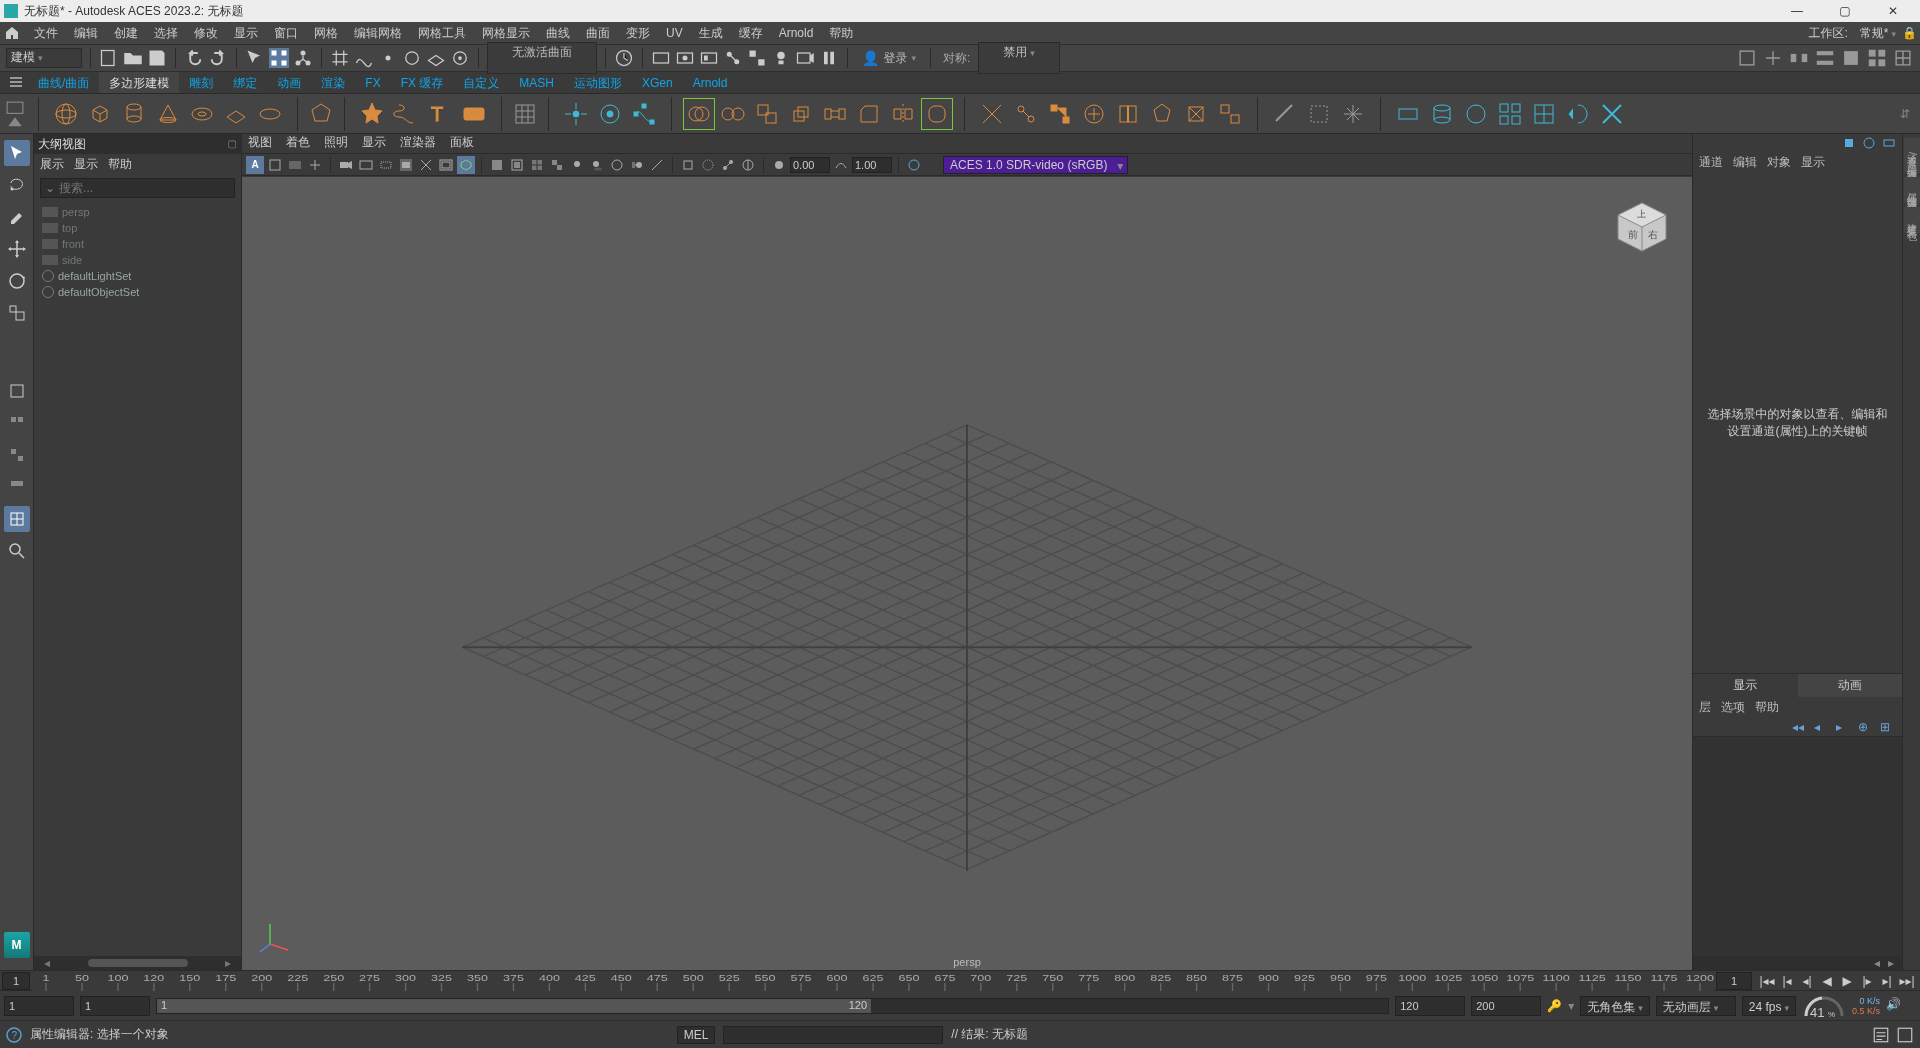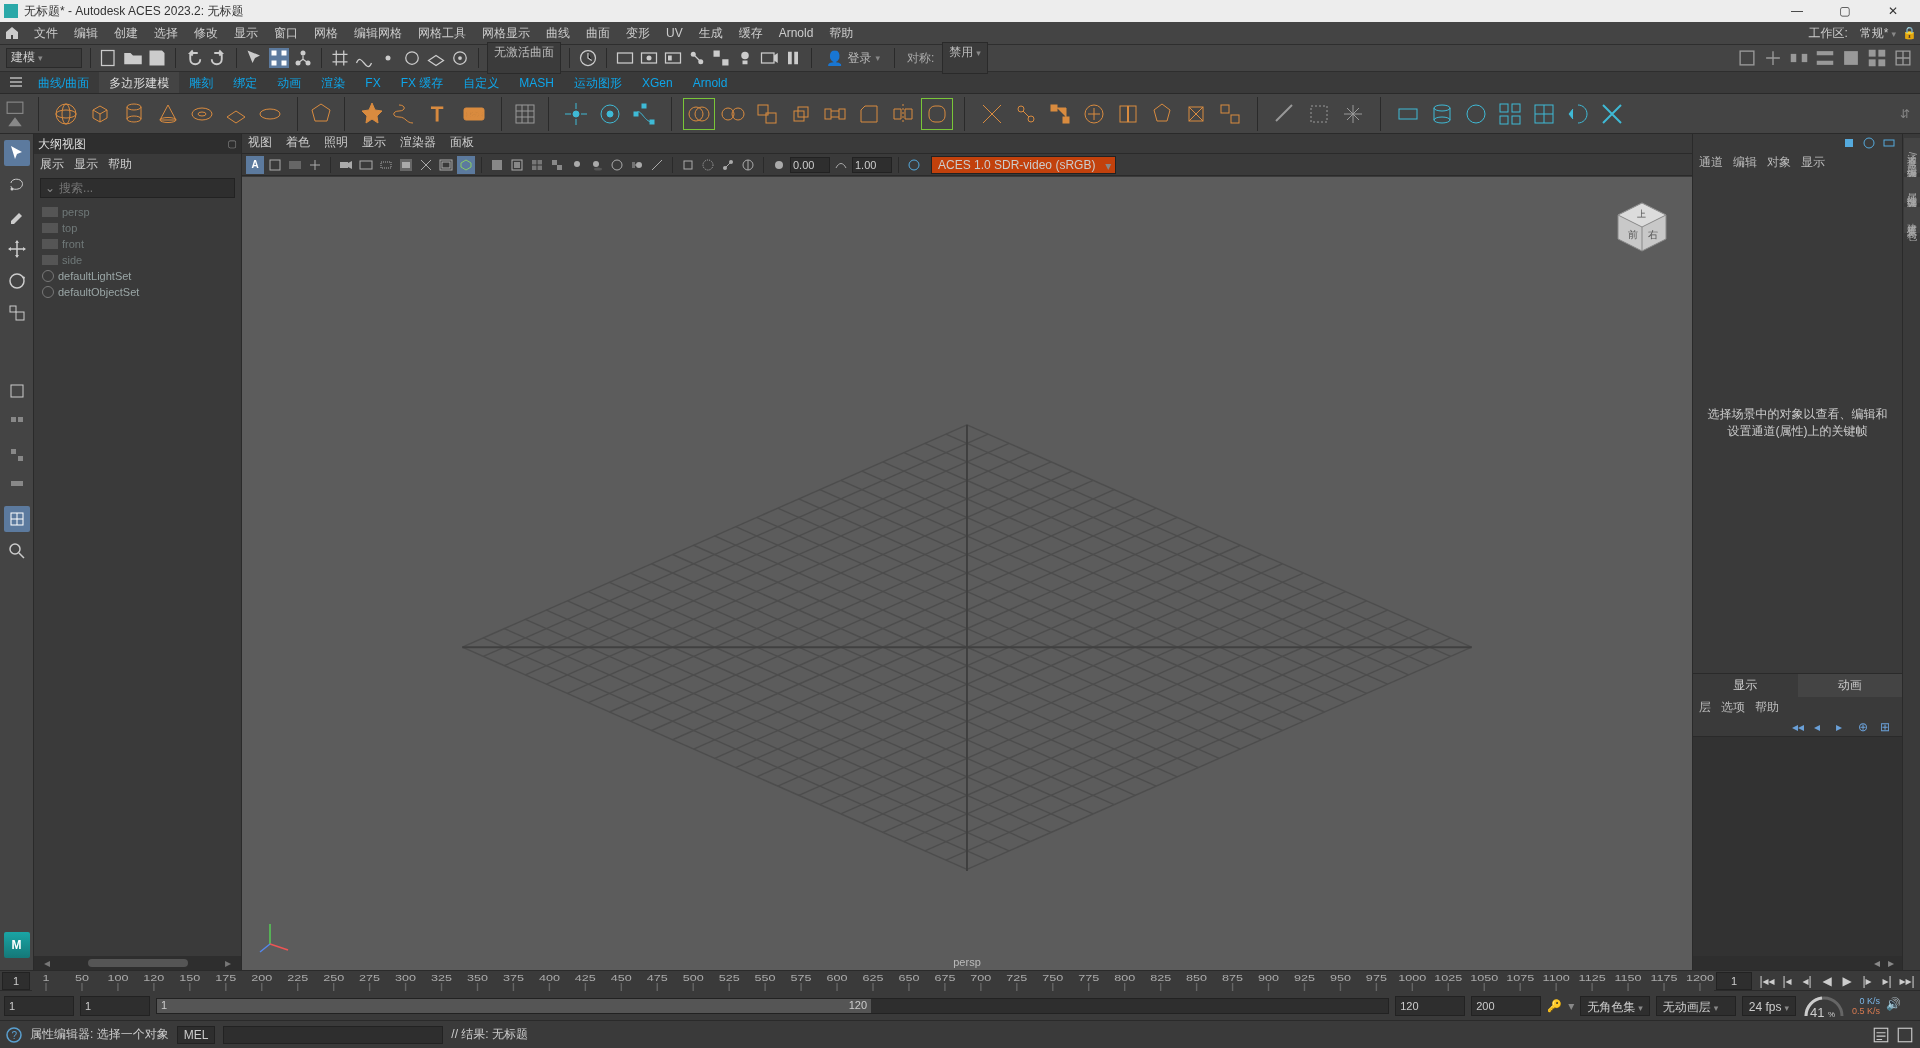--- a/index.html
+++ b/index.html
@@ -19,21 +19,21 @@
 .menubar .spacer { flex: 1; }
 .menubar .workspace { padding: 0 6px; }
 .menubar .lock-icon { width: 14px; text-align: center; }
 
 
 .statusline { height: 28px; background: #444444; border-top: 1px solid #2e2e2e; border-bottom:1px solid #2e2e2e; display: flex; align-items: center; padding: 0 6px; gap: 4px; }
 .statusline select, .combo { background:#3b3b3b; color:#ccc; border:1px solid #2a2a2a; height:20px; font-size:12px; padding:0 4px;}
 .statusline .sep { width:1px; height:20px; background:#2a2a2a; margin:0 4px;}
 .statusline .sicon { width:20px; height:20px; display:inline-flex; align-items:center; justify-content:center; color:#ccc; }
 .statusline .txt { padding:0 4px; color:#aaa; }
-.statusline .pill { background:#3b3b3b; border:1px solid #2a2a2a; padding:0 6px; height:32px; line-height:18px;}
+.statusline .pill { background:#3b3b3b; border:1px solid #2a2a2a; padding:0 24px; height:32px; line-height:18px;}
 .statusline .right-icons { margin-left:auto; display:flex; gap:4px;}
 .statusline .right-icons .sicon { width:22px; }
 .statusline .login { display:flex; align-items:center; gap:4px; padding:0 6px;}
 .statusline .login .person { font-size:14px;}
 
 
 .shelftabs { height: 22px; background:#3a3a3a; display:flex; align-items:stretch; padding-left: 28px; border-bottom:1px solid #2a2a2a;}
 .shelftabs .tab { padding:0 10px; line-height:22px; color:#0ea5e9; cursor:default; }
 .shelftabs .tab.active { background:#444; color:#ddd; }
 
@@ -82,21 +82,21 @@
 
 .viewarea { flex:1; display:flex; flex-direction:column; background:#444; position:relative;}
 .view-menus { height:20px; display:flex; align-items:flex-start; padding:0 6px; gap:14px; background:#3a3a3a; border-bottom:1px solid #2a2a2a;}
 .view-menus .vm { color:#ccc; cursor:default; }
 .view-toolbar { height:22px; display:flex; align-items:center; padding:0 4px; gap:2px; background:#3a3a3a; border-bottom:1px solid #2a2a2a;}
 .view-toolbar .vicon { width:18px; height:18px; display:flex; align-items:center; justify-content:center; }
 .view-toolbar .vicon.on { background:#5c7a9e;}
 .view-toolbar .vicon svg { width:14px; height:14px; fill:#aaa;}
 .view-toolbar .vsep { width:1px; height:16px; background:#2a2a2a; margin:0 4px;}
 .view-toolbar .numbox { background:#2e2e2e; border:1px solid #222; color:#ccc; width:40px; height:16px; font-size:11px; padding:0 2px; line-height:14px;}
-.view-toolbar .colorspace { margin-left:6px; background:#c2410c; border:1px solid #222; height:18px; padding:0 20px 0 6px; line-height:16px; color:#ccc; position:relative; min-width:180px;}
+.view-toolbar .colorspace { margin-left:18px; background:#4c1d95; border:1px solid #222; height:18px; padding:0 20px 0 6px; line-height:16px; color:#ccc; position:relative; min-width:180px;}
 .view-toolbar .colorspace::after { content:'▾'; position:absolute; right:4px; top:1px; color:#888;}
 .viewport { flex:1; position:relative; background:#5c5c5c; border-top:1px solid #3a3a3a; overflow:hidden;}
 .viewport svg.grid { position:absolute; inset:0; width:100%; height:100%;}
 .viewport .axis { position:absolute; left:16px; bottom:14px;}
 .viewport .camlabel { position:absolute; bottom:2px; left:50%; transform:translateX(-50%); color:#bbb; font-size:11px;}
 .viewport .viewcube { position:absolute; right:20px; top:20px; width:60px; height:60px; }
 
 
 .rightpanel { width:210px; background:#3a3a3a; border-left:1px solid #2a2a2a; display:flex; flex-direction:column;}
 .rt-top-icons { height:18px; display:flex; justify-content:flex-end; gap:6px; padding:2px 6px;}
@@ -132,21 +132,21 @@
 .rangerow .opt { height:20px; background:#2e2e2e; padding:0 6px; line-height:20px; color:#ccc; border:1px solid #222;}
 .rangerow .gauge { width:44px; height:28px; position:relative;}
 .rangerow .audio-icon { width:18px; height:18px;}
 .rangerow .rates { font-size:9px; line-height:10px; color:#7ab6e8; text-align:right;}
 .rangerow .rates .r2 { color:#d97a50;}
 
 
 .bottom { height:28px; background:#3a3a3a; border-top:1px solid #2a2a2a; display:flex; align-items:center; padding:0 6px; gap:8px;}
 .bottom .info-icon { width:16px; height:16px; color:#5aa0d0;}
 .bottom .status-text { color:#ccc; }
-.bottom .mel { background:#2e2e2e; border:1px solid #222; padding:0 6px; height:18px; line-height:16px; color:#ccc;}
+.bottom .mel { margin-left: 500px; background:#2e2e2e; border:1px solid #222; padding:0 6px; height:18px; line-height:16px; color:#ccc;}
 .bottom .cmd { flex:0 0 220px; height:18px; background:#2e2e2e; border:1px solid #222;}
 .bottom .result { color:#ccc; }
 .bottom .end { margin-left:auto; display:flex; gap:6px;}
 .bottom .end .eb { width:18px; height:18px;}
 
 
 svg { display:block; }
 .triangle-down::after{content:'▾'; font-size:9px; color:#888; margin-left:3px;}
 .scrollbox-bottom { height:14px; background:#2e2e2e; display:flex; align-items:center; justify-content:flex-end; padding:0 4px;}
 .scrollbox-bottom .arrow{ color:#888; padding:0 4px;}

